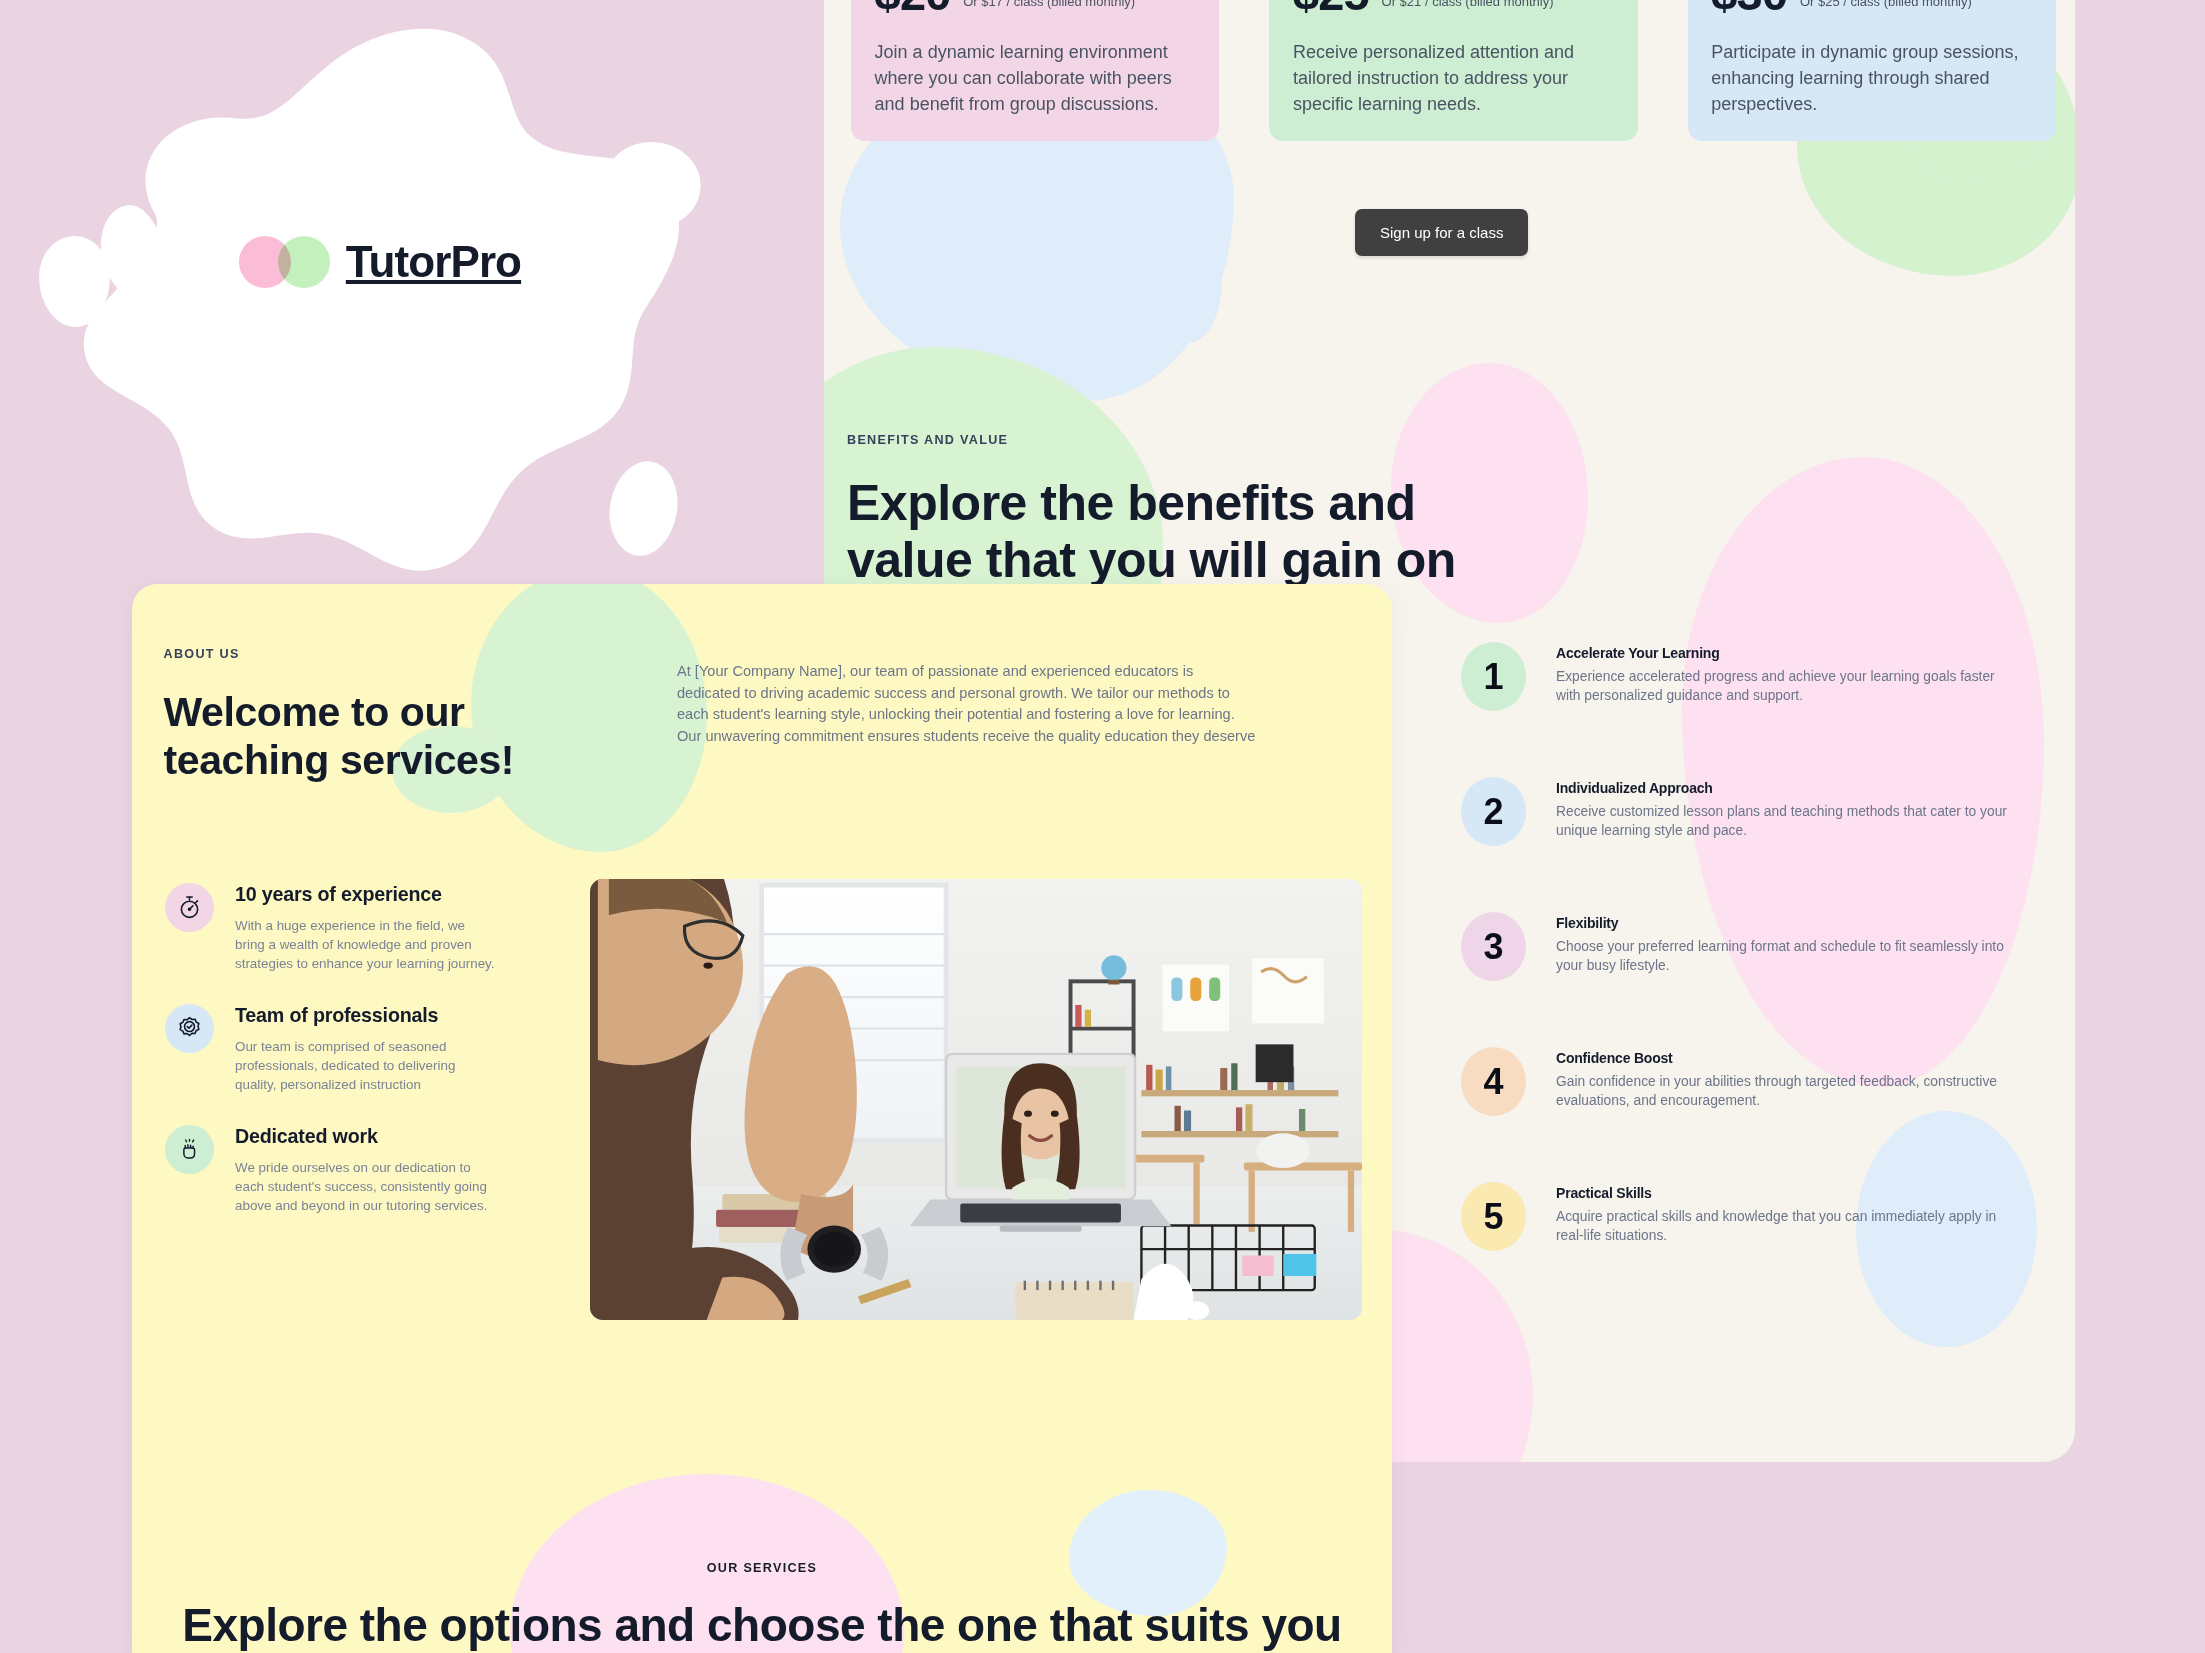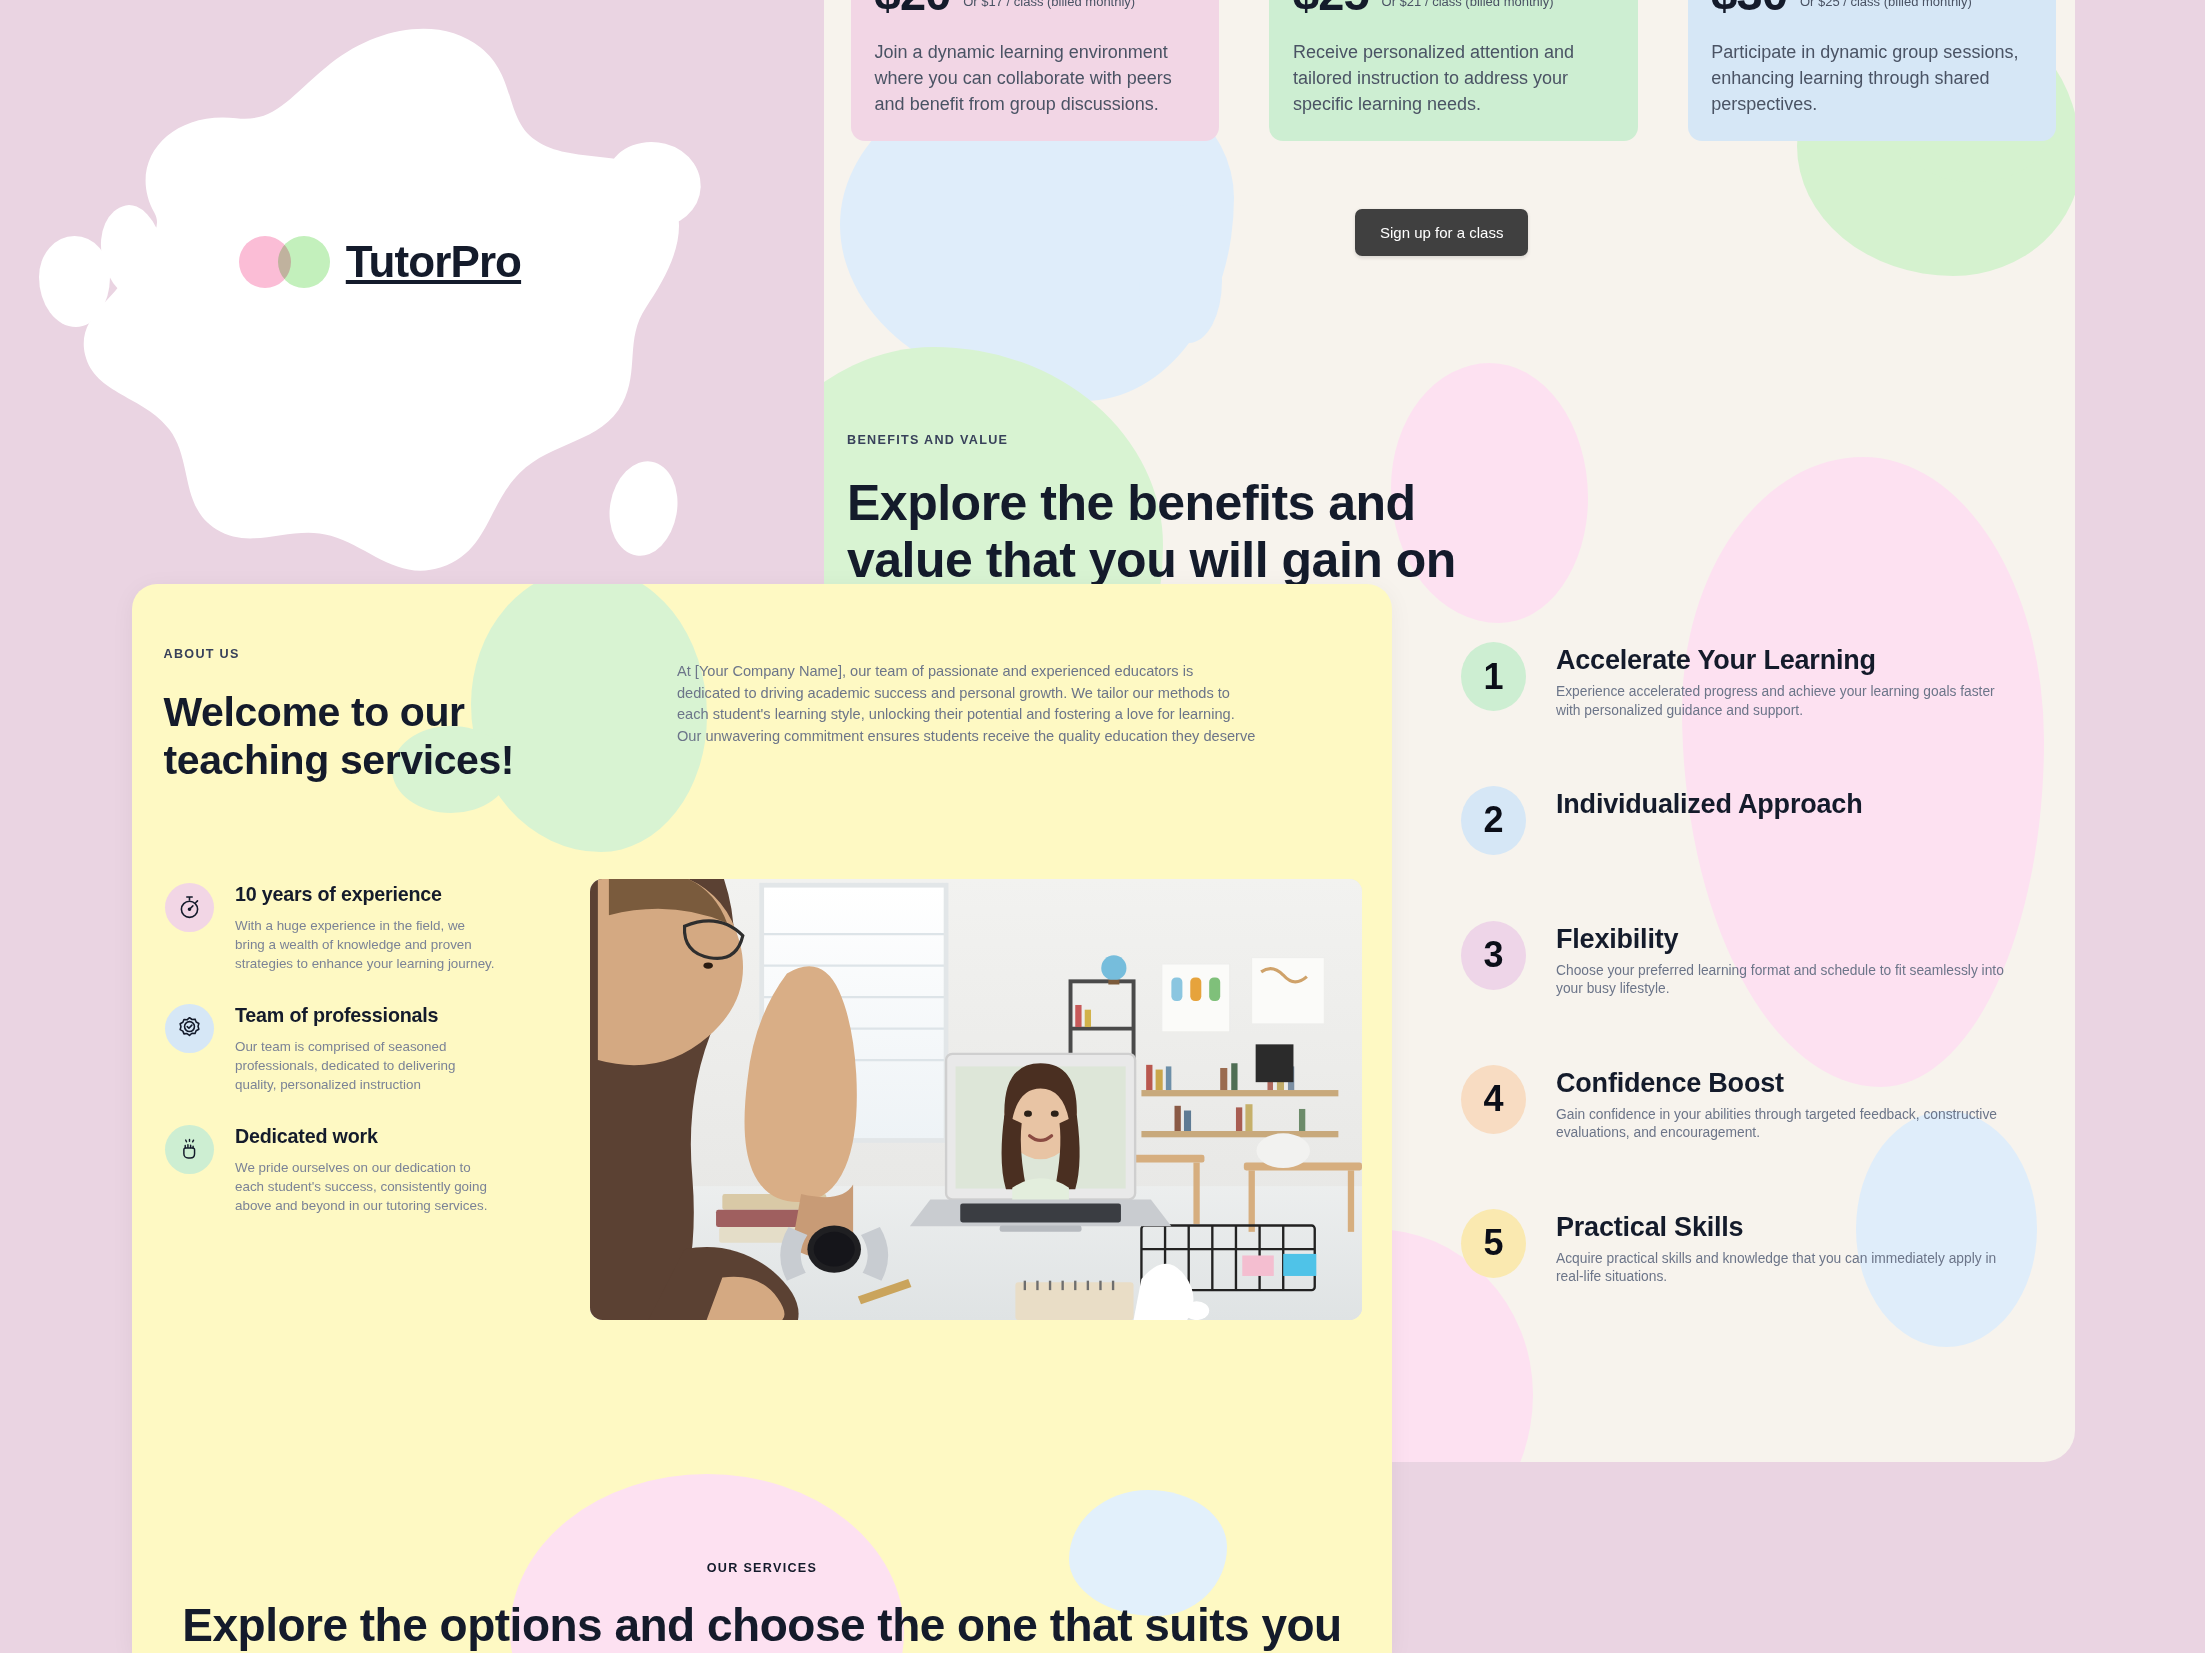--- a/index.html
+++ b/index.html
@@ -134,21 +134,21 @@
   .benefit-list { position:absolute; left:1461px; top:642px; width:551px; }
   .benefit-item { display:flex; gap:30px; margin-bottom:66px; }
   .benefit-item:last-child { margin-bottom:0; }
   .benefit-num {
     flex:0 0 auto; width:65px; height:69px; border-radius:50%;
     display:flex; align-items:center; justify-content:center;
     font-size:36px; font-weight:700; color:#0b0e18;
   }
   .benefit-text { padding-top:3.2px; }
   .benefit-title {
-    font-size:27px; font-weight:600; color:#141b2b; letter-spacing:-0.2px;
+    font-size:14px; font-weight:600; color:#141b2b; letter-spacing:-0.2px;
   }
   .benefit-desc {
     margin-top:7px; font-size:13.8px; color:#6c7589; line-height:1.33; max-width:457px;
   }
 
   
   .about-card {
     position:absolute; left:132px; top:584px; width:1260px; height:1070px;
     background:#fef9c3; border-radius:25px 25px 0 0;
     box-shadow:0 4.7px 23.6px rgba(0,0,0,.05);
@@ -306,20 +306,21 @@
       <div class="benefit-text">
         <div class="benefit-title">Accelerate Your Learning</div>
         <div class="benefit-desc">Experience accelerated progress and achieve your learning goals faster with personalized guidance and support.</div>
       </div>
     </div>
 
     <div class="benefit-item">
       <div class="benefit-num" style="background:#d6e7f6">2</div>
       <div class="benefit-text">
         <div class="benefit-title">Individualized Approach</div>
+        <div class="benefit-desc">Receive customized lesson plans and teaching methods that cater to your unique learning style and pace.</div>
       </div>
     </div>
 
     <div class="benefit-item">
       <div class="benefit-num" style="background:#eed5e8">3</div>
       <div class="benefit-text">
         <div class="benefit-title">Flexibility</div>
         <div class="benefit-desc">Choose your preferred learning format and schedule to fit seamlessly into your busy lifestyle.</div>
       </div>
     </div>

